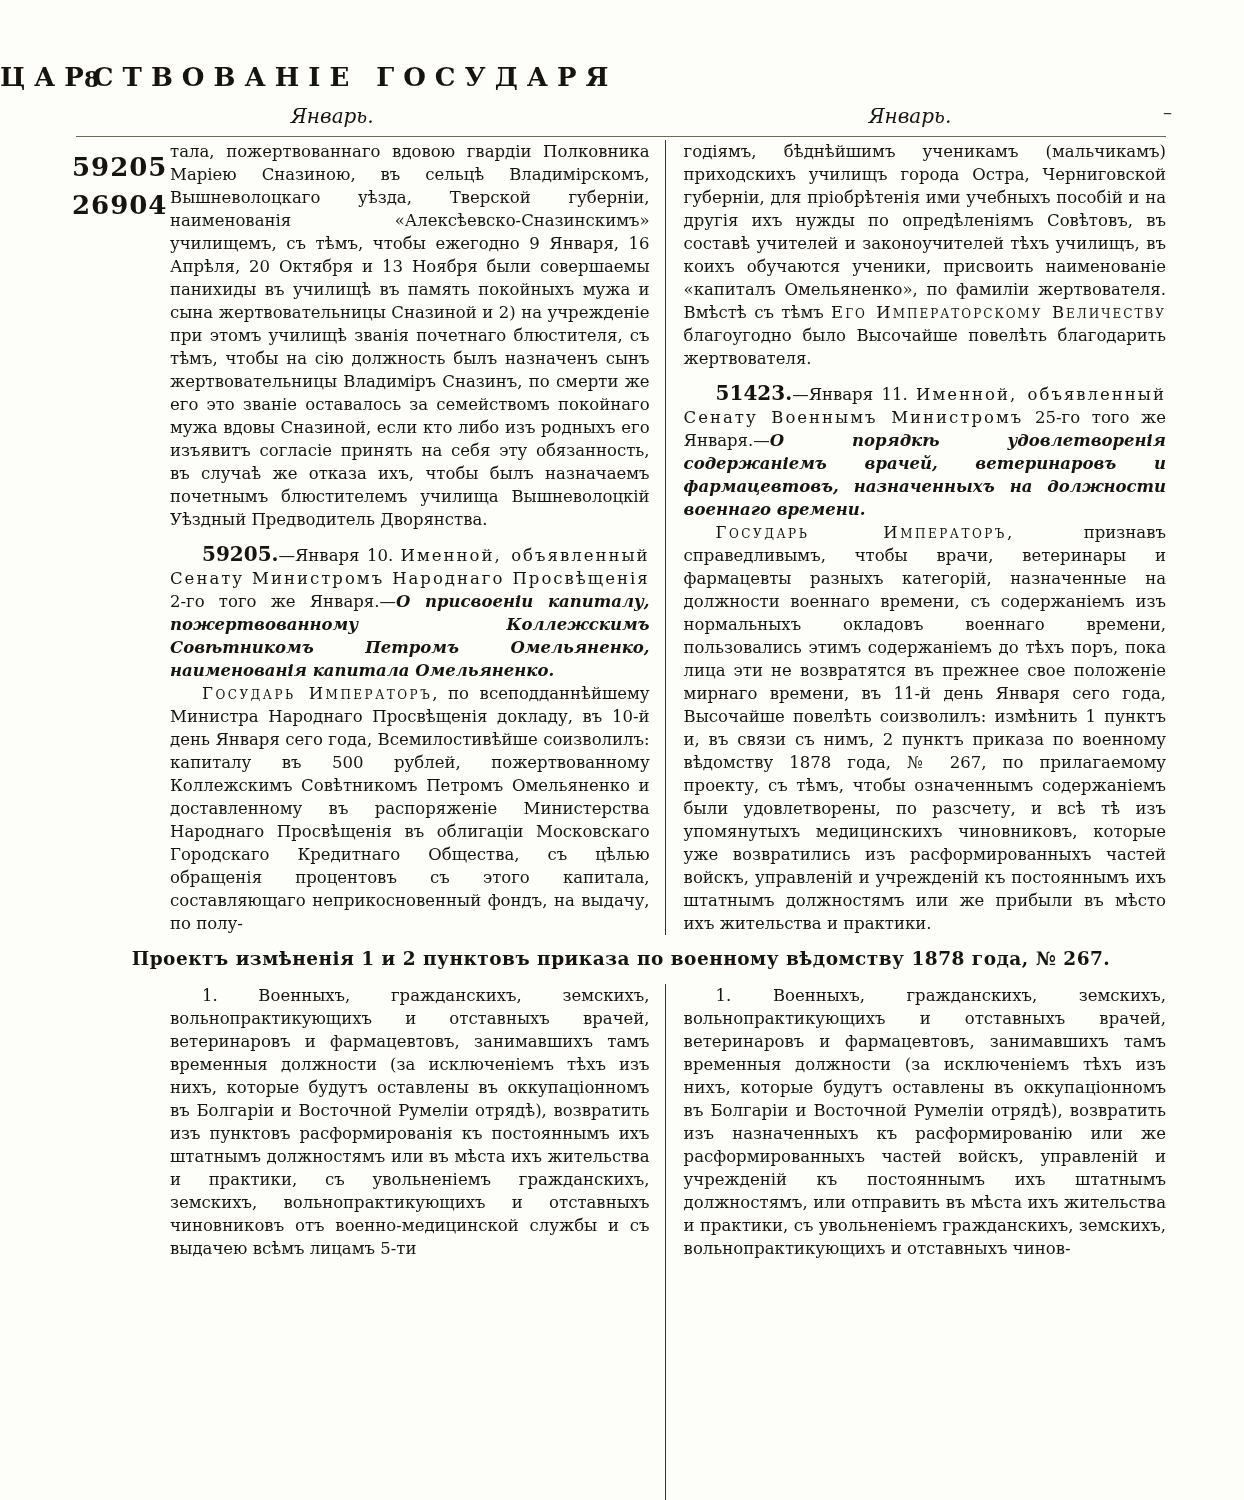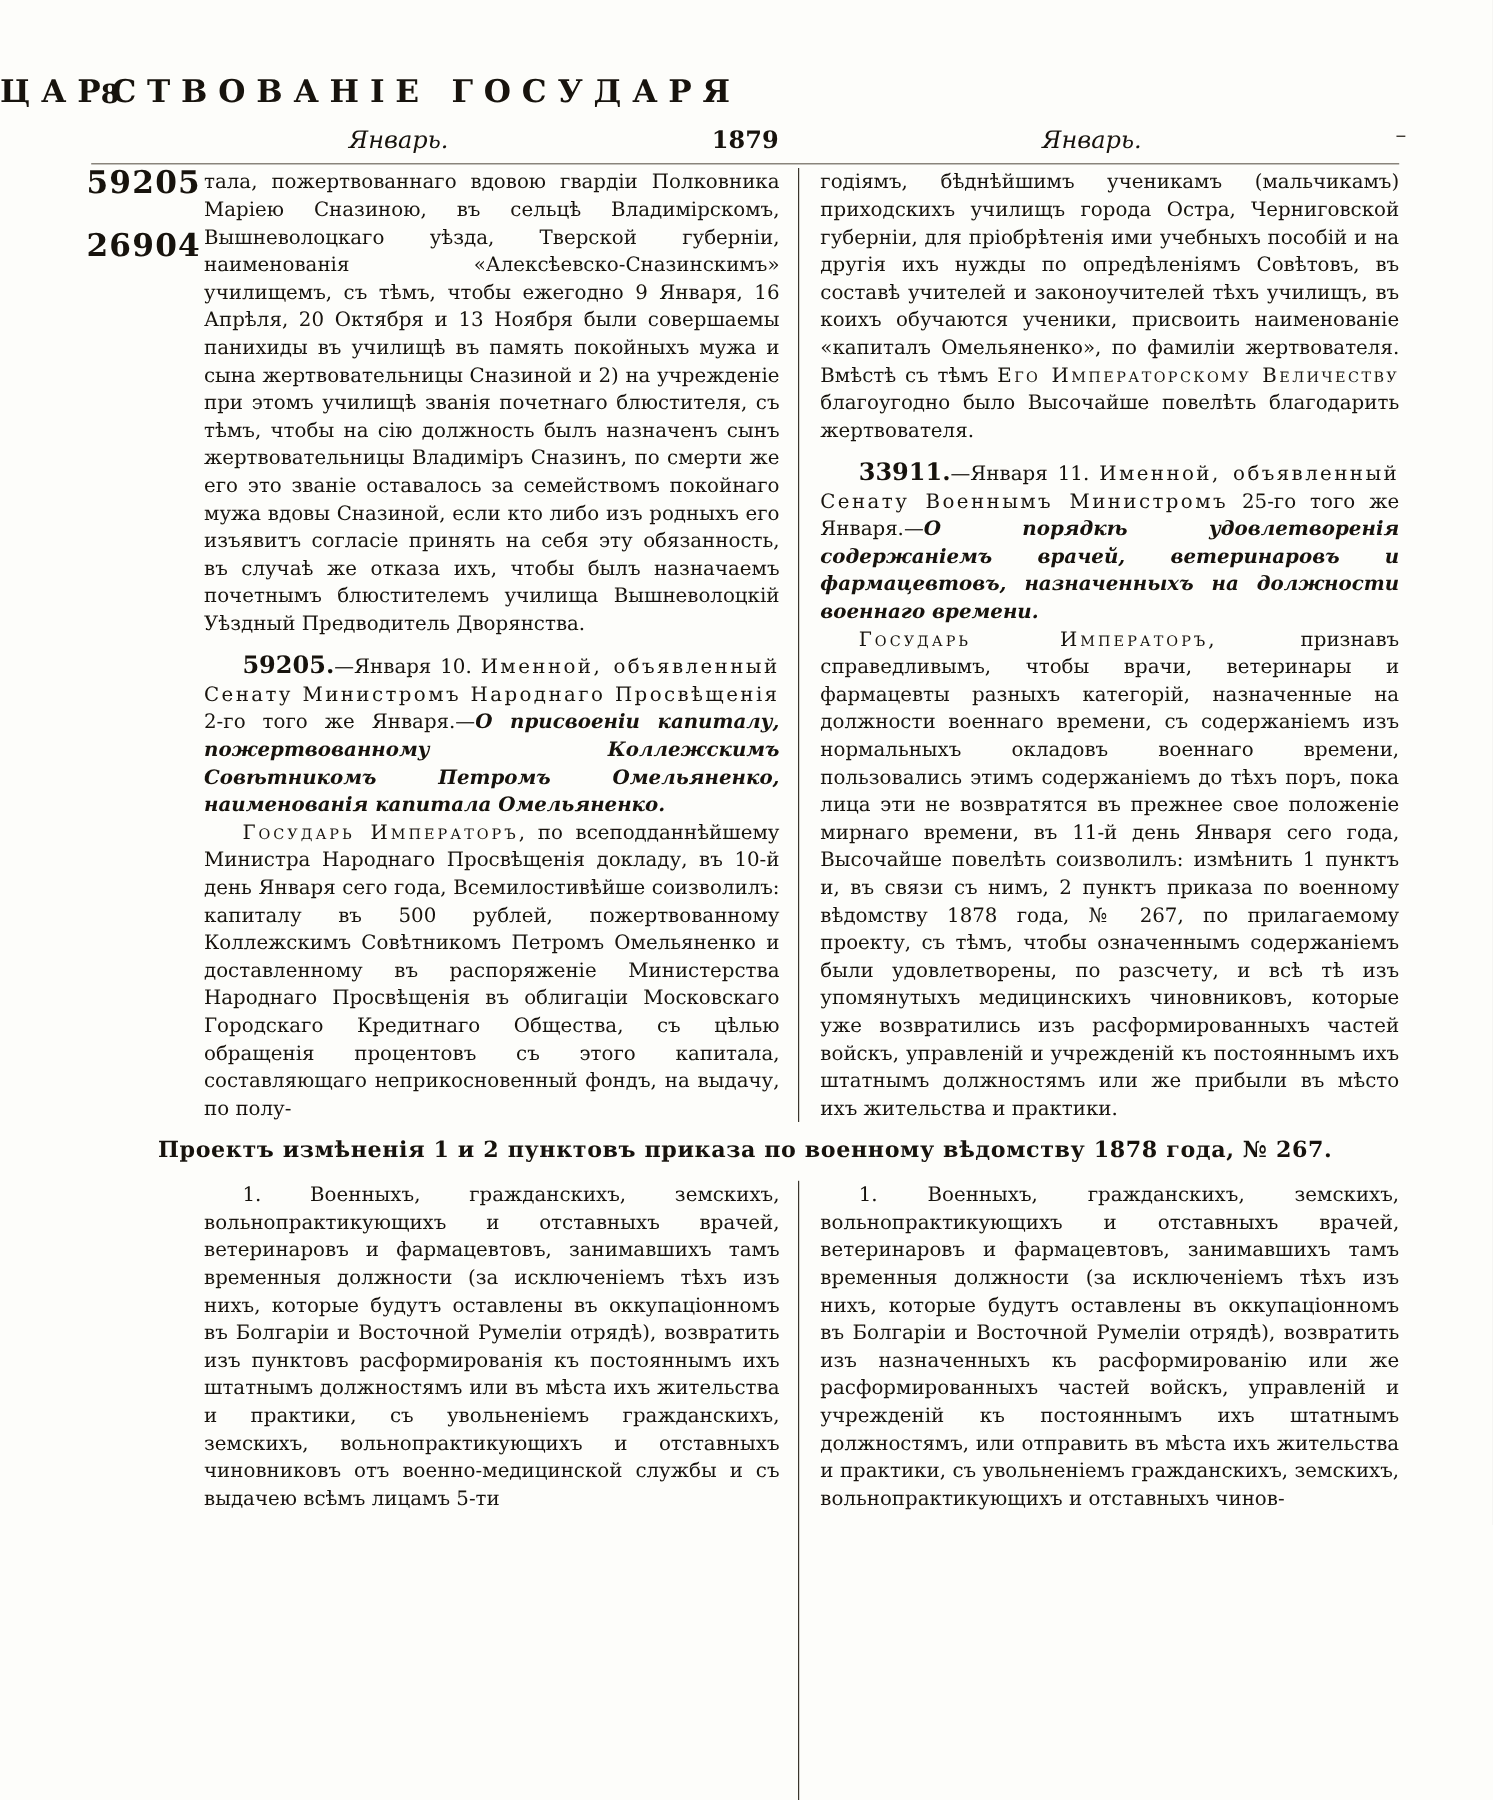--- a/index.html
+++ b/index.html
@@ -40,21 +40,21 @@
   .year-label  { position: absolute; top: 2px; left: 0; width: 100%; text-align: center; font-weight: bold; }
   .header-dash { position: absolute; right: -6px; top: 0px; font-size: 18px; color: #3a362e; }
   .header-rule { border: 0; border-top: 1px solid #6d675c; margin: 2px 0 0 0; }
 
   
   .main { position: relative; flex: 1 1 auto; display: flex; flex-direction: column; padding-top: 3px; }
   .margin-num {
     position: absolute; left: -4px;
     font-size: 26px; font-weight: bold; letter-spacing: 1px;
   }
-  .margin-num-1 { top: 1px; }
+  .margin-num-1 { top: 15px; }
   .margin-num-2 { top: 53px; }
 
   .columns { display: flex; align-items: stretch; }
   .columns.lower { flex: 1 1 auto; margin-top: 6px; }
   .col { box-sizing: border-box; }
   .col-a { width: 54%; padding-left: 94px; padding-right: 15px; }
   .col-b { width: 46%; padding-left: 18px; border-left: 1px solid #3a352c; }
 
   p { margin: 0; font-size: 16.5px; line-height: 23px; text-align: justify; }
   p.indent { text-indent: 32px; }
@@ -86,42 +86,41 @@
 
   <div class="header">
     <div class="page-number">8</div>
     <div class="header-title">ЦАРСТВОВАНІЕ ГОСУДАРЯ</div>
   </div>
 
   <div class="content">
 
     <div class="date-row">
       <span class="month month-left">Январь.</span>
-      <span class="year-label">1879</span>
       <span class="month month-right">Январь.</span>
       <span class="header-dash">–</span>
     </div>
     <hr class="header-rule">
 
     <div class="main">
 
       <div class="margin-num margin-num-1">59205</div>
       <div class="margin-num margin-num-2">26904</div>
 
       <div class="columns upper">
 
         <div class="col col-a">
           <p>тала, пожертвованнаго вдовою гвардіи Полковника Маріею Сназиною, въ сельцѣ Владимірскомъ, Вышневолоцкаго уѣзда, Тверской губерніи, наименованія «Алексѣевско-Сназинскимъ» училищемъ, съ тѣмъ, чтобы ежегодно 9 Января, 16 Апрѣля, 20 Октября и 13 Ноября были совершаемы панихиды въ училищѣ въ память покойныхъ мужа и сына жертвовательницы Сназиной и 2) на учрежденіе при этомъ училищѣ званія почетнаго блюстителя, съ тѣмъ, чтобы на сію должность былъ назначенъ сынъ жертвовательницы Владиміръ Сназинъ, по смерти же его это званіе оставалось за семействомъ покойнаго мужа вдовы Сназиной, если кто либо изъ родныхъ его изъявитъ согласіе принять на себя эту обязанность, въ случаѣ же отказа ихъ, чтобы былъ назначаемъ почетнымъ блюстителемъ училища Вышневолоцкій Уѣздный Предводитель Дворянства.</p>
           <p class="indent gap-top"><span class="entry-number">59205.</span><span>—Января 10. </span><span class="entry-spaced">Именной, объявленный Сенату Министромъ Народнаго Просвѣщенія</span><span> 2-го того же Января.—</span><span class="entry-subject">О присвоеніи капиталу, пожертвованному Коллежскимъ Совѣтникомъ Петромъ Омельяненко, наименованія капитала Омельяненко.</span></p>
           <p class="indent"><span class="lead-smallcaps">Государь Императоръ</span><span>, по всеподданнѣйшему Министра Народнаго Просвѣщенія докладу, въ 10-й день Января сего года, Всемилостивѣйше соизволилъ: капиталу въ 500 рублей, пожертвованному Коллежскимъ Совѣтникомъ Петромъ Омельяненко и доставленному въ распоряженіе Министерства Народнаго Просвѣщенія въ облигаціи Московскаго Городскаго Кредитнаго Общества, съ цѣлью обращенія процентовъ съ этого капитала, составляющаго неприкосновенный фондъ, на выдачу, по полу-</span></p>
         </div>
 
         <div class="col col-b">
           <p><span>годіямъ, бѣднѣйшимъ ученикамъ (мальчикамъ) приходскихъ училищъ города Остра, Черниговской губерніи, для пріобрѣтенія ими учебныхъ пособій и на другія ихъ нужды по опредѣленіямъ Совѣтовъ, въ составѣ учителей и законоучителей тѣхъ училищъ, въ коихъ обучаются ученики, присвоить наименованіе «капиталъ Омельяненко», по фамиліи жертвователя. Вмѣстѣ съ тѣмъ </span><span class="spaced-caps">Его Императорскому Величеству</span><span> благоугодно было Высочайше повелѣть благодарить жертвователя.</span></p>
-          <p class="indent gap-top"><span class="entry-number">33911.</span><span>—Января 11. </span><span class="entry-spaced">Именной, объявленный Сенату Военнымъ Министромъ</span><span> 25-го того же Января.—</span><span class="entry-subject">О порядкѣ удовлетворенія содержаніемъ врачей, ветеринаровъ и фармацевтовъ, назначенныхъ на должности военнаго времени.</span></p>
+          <p class="indent gap-top"><span class="entry-number">51423.</span><span>—Января 11. </span><span class="entry-spaced">Именной, объявленный Сенату Военнымъ Министромъ</span><span> 25-го того же Января.—</span><span class="entry-subject">О порядкѣ удовлетворенія содержаніемъ врачей, ветеринаровъ и фармацевтовъ, назначенныхъ на должности военнаго времени.</span></p>
           <p class="indent"><span class="lead-smallcaps">Государь Императоръ</span><span>, признавъ справедливымъ, чтобы врачи, ветеринары и фармацевты разныхъ категорій, назначенные на должности военнаго времени, съ содержаніемъ изъ нормальныхъ окладовъ военнаго времени, пользовались этимъ содержаніемъ до тѣхъ поръ, пока лица эти не возвратятся въ прежнее свое положеніе мирнаго времени, въ 11-й день Января сего года, Высочайше повелѣть соизволилъ: измѣнить 1 пунктъ и, въ связи съ нимъ, 2 пунктъ приказа по военному вѣдомству 1878 года, № 267, по прилагаемому проекту, съ тѣмъ, чтобы означеннымъ содержаніемъ были удовлетворены, по разсчету, и всѣ тѣ изъ упомянутыхъ медицинскихъ чиновниковъ, которые уже возвратились изъ расформированныхъ частей войскъ, управленій и учрежденій къ постояннымъ ихъ штатнымъ должностямъ или же прибыли въ мѣсто ихъ жительства и практики.</span></p>
         </div>
 
       </div>
 
       <div class="project-heading">Проектъ измѣненія 1 и 2 пунктовъ приказа по военному вѣдомству 1878 года, № 267.</div>
 
       <div class="columns lower">
 
         <div class="col col-a">

